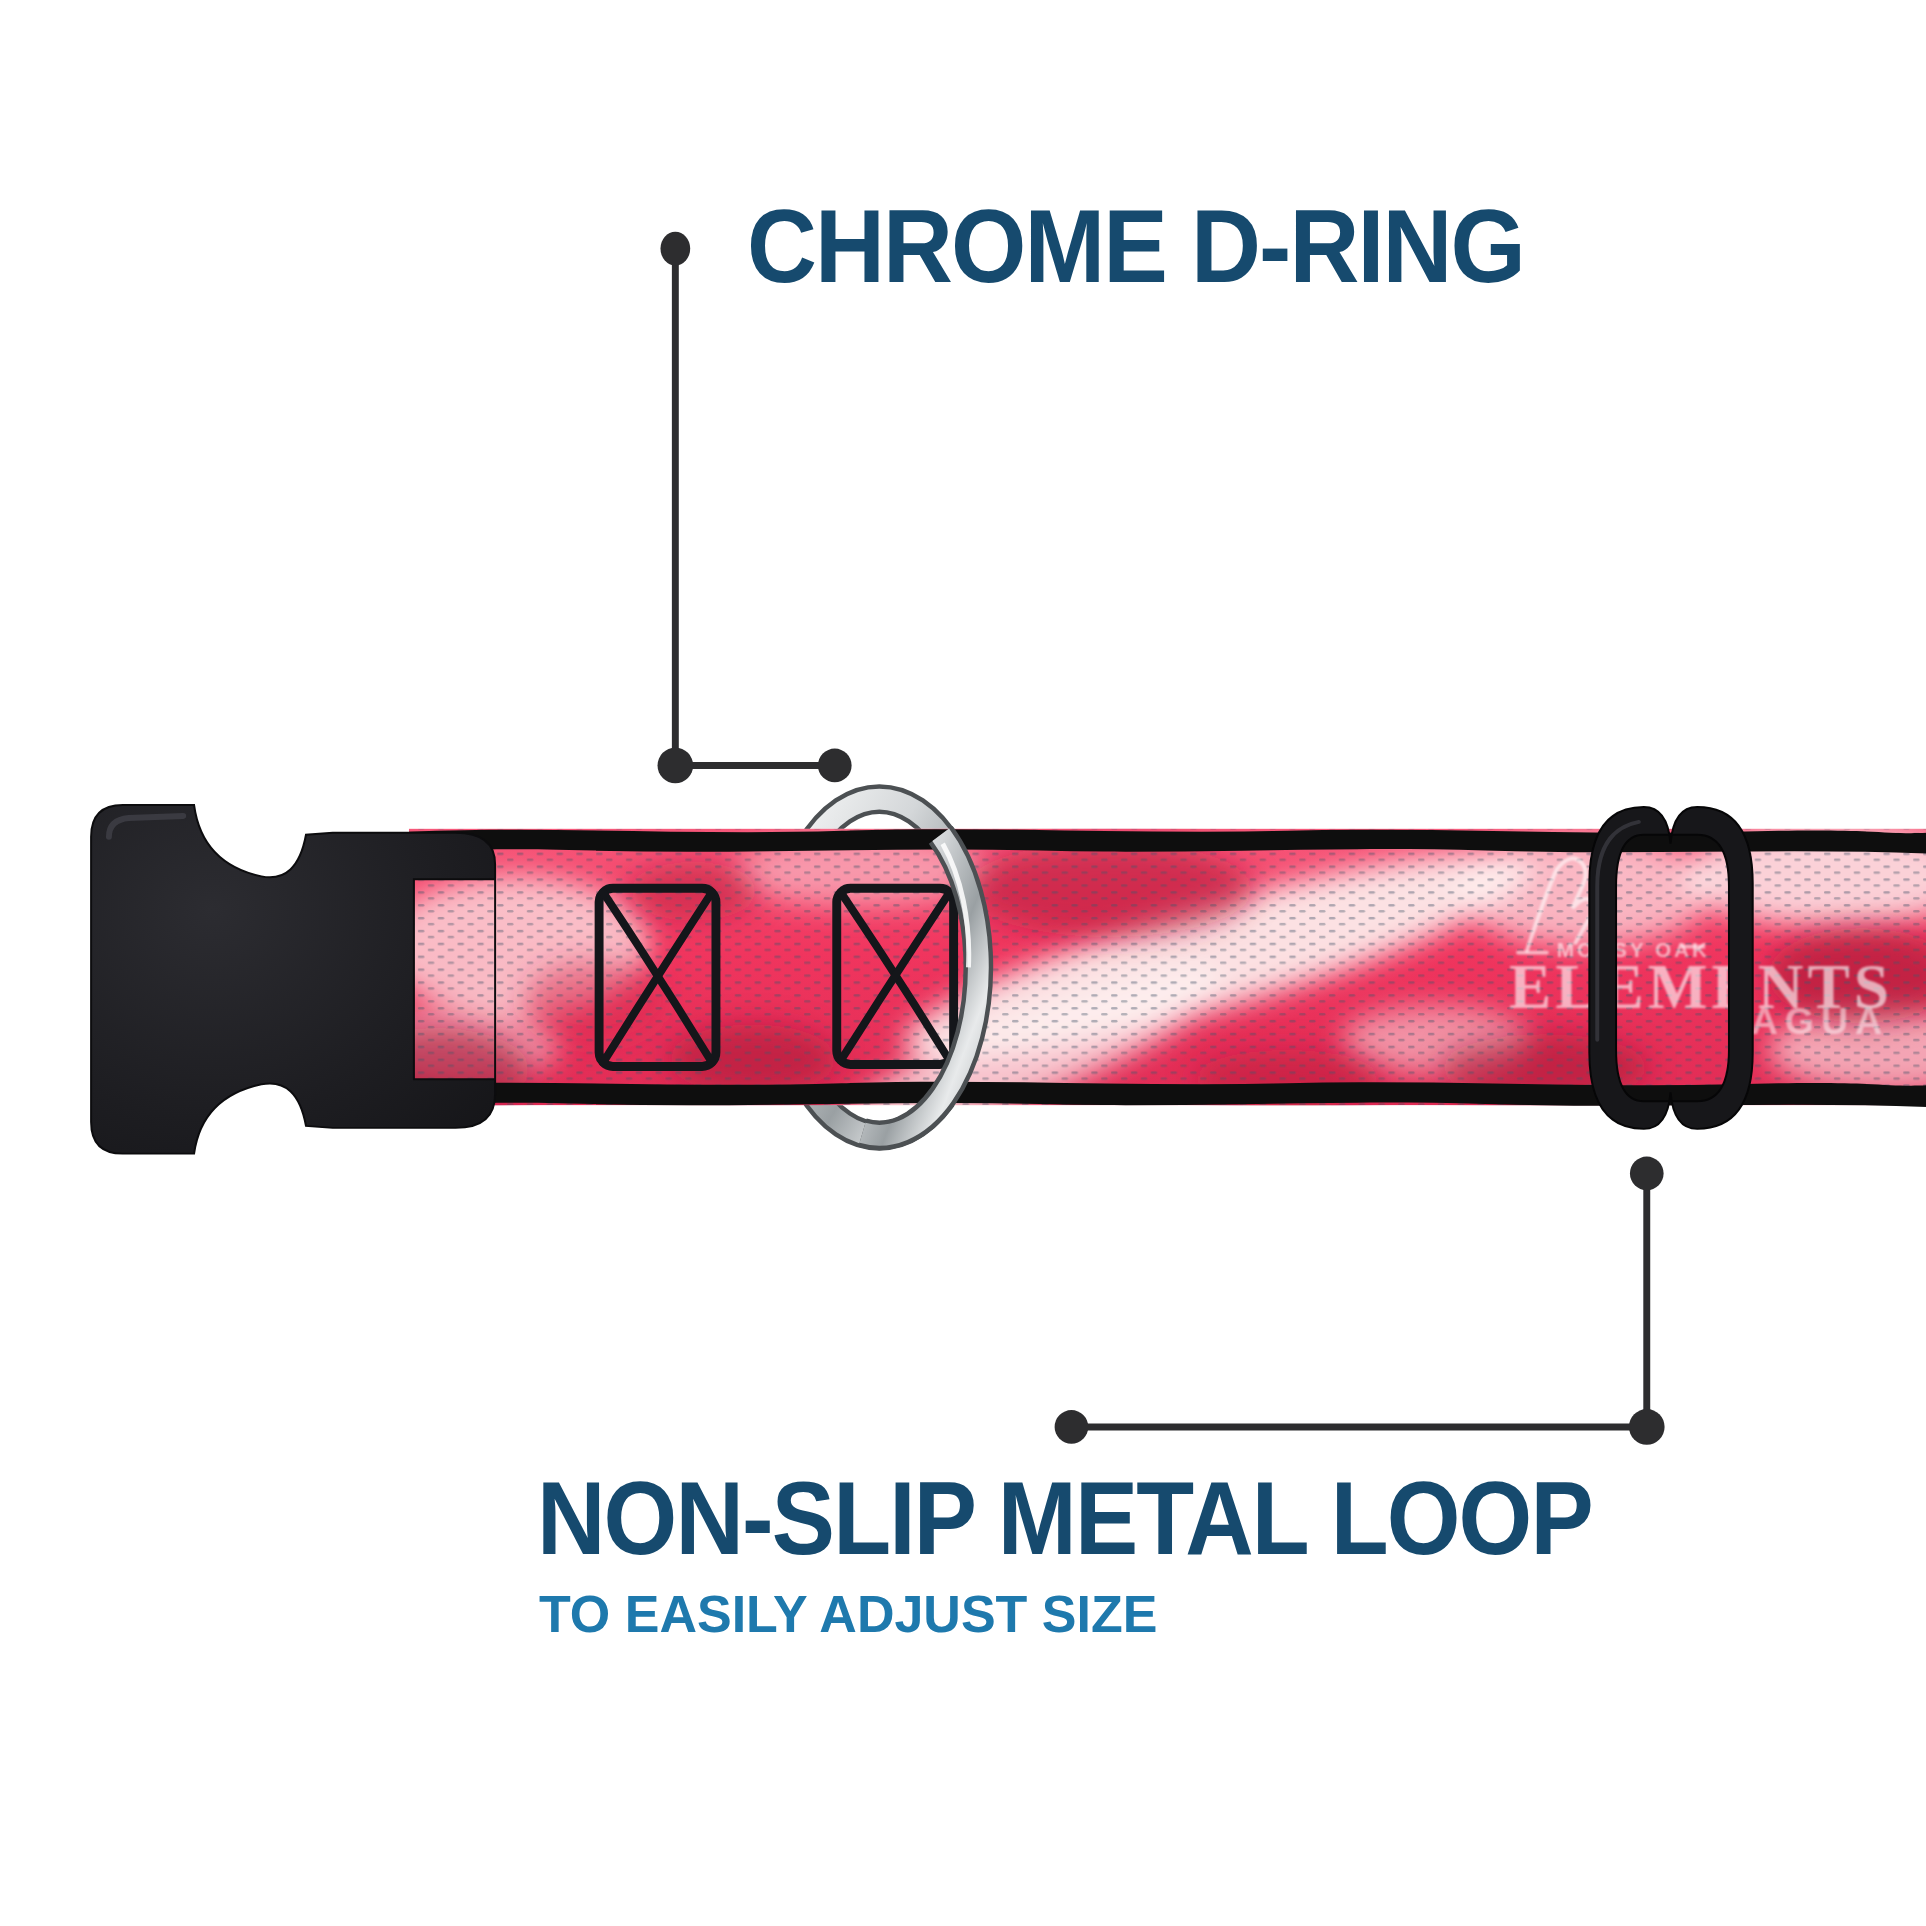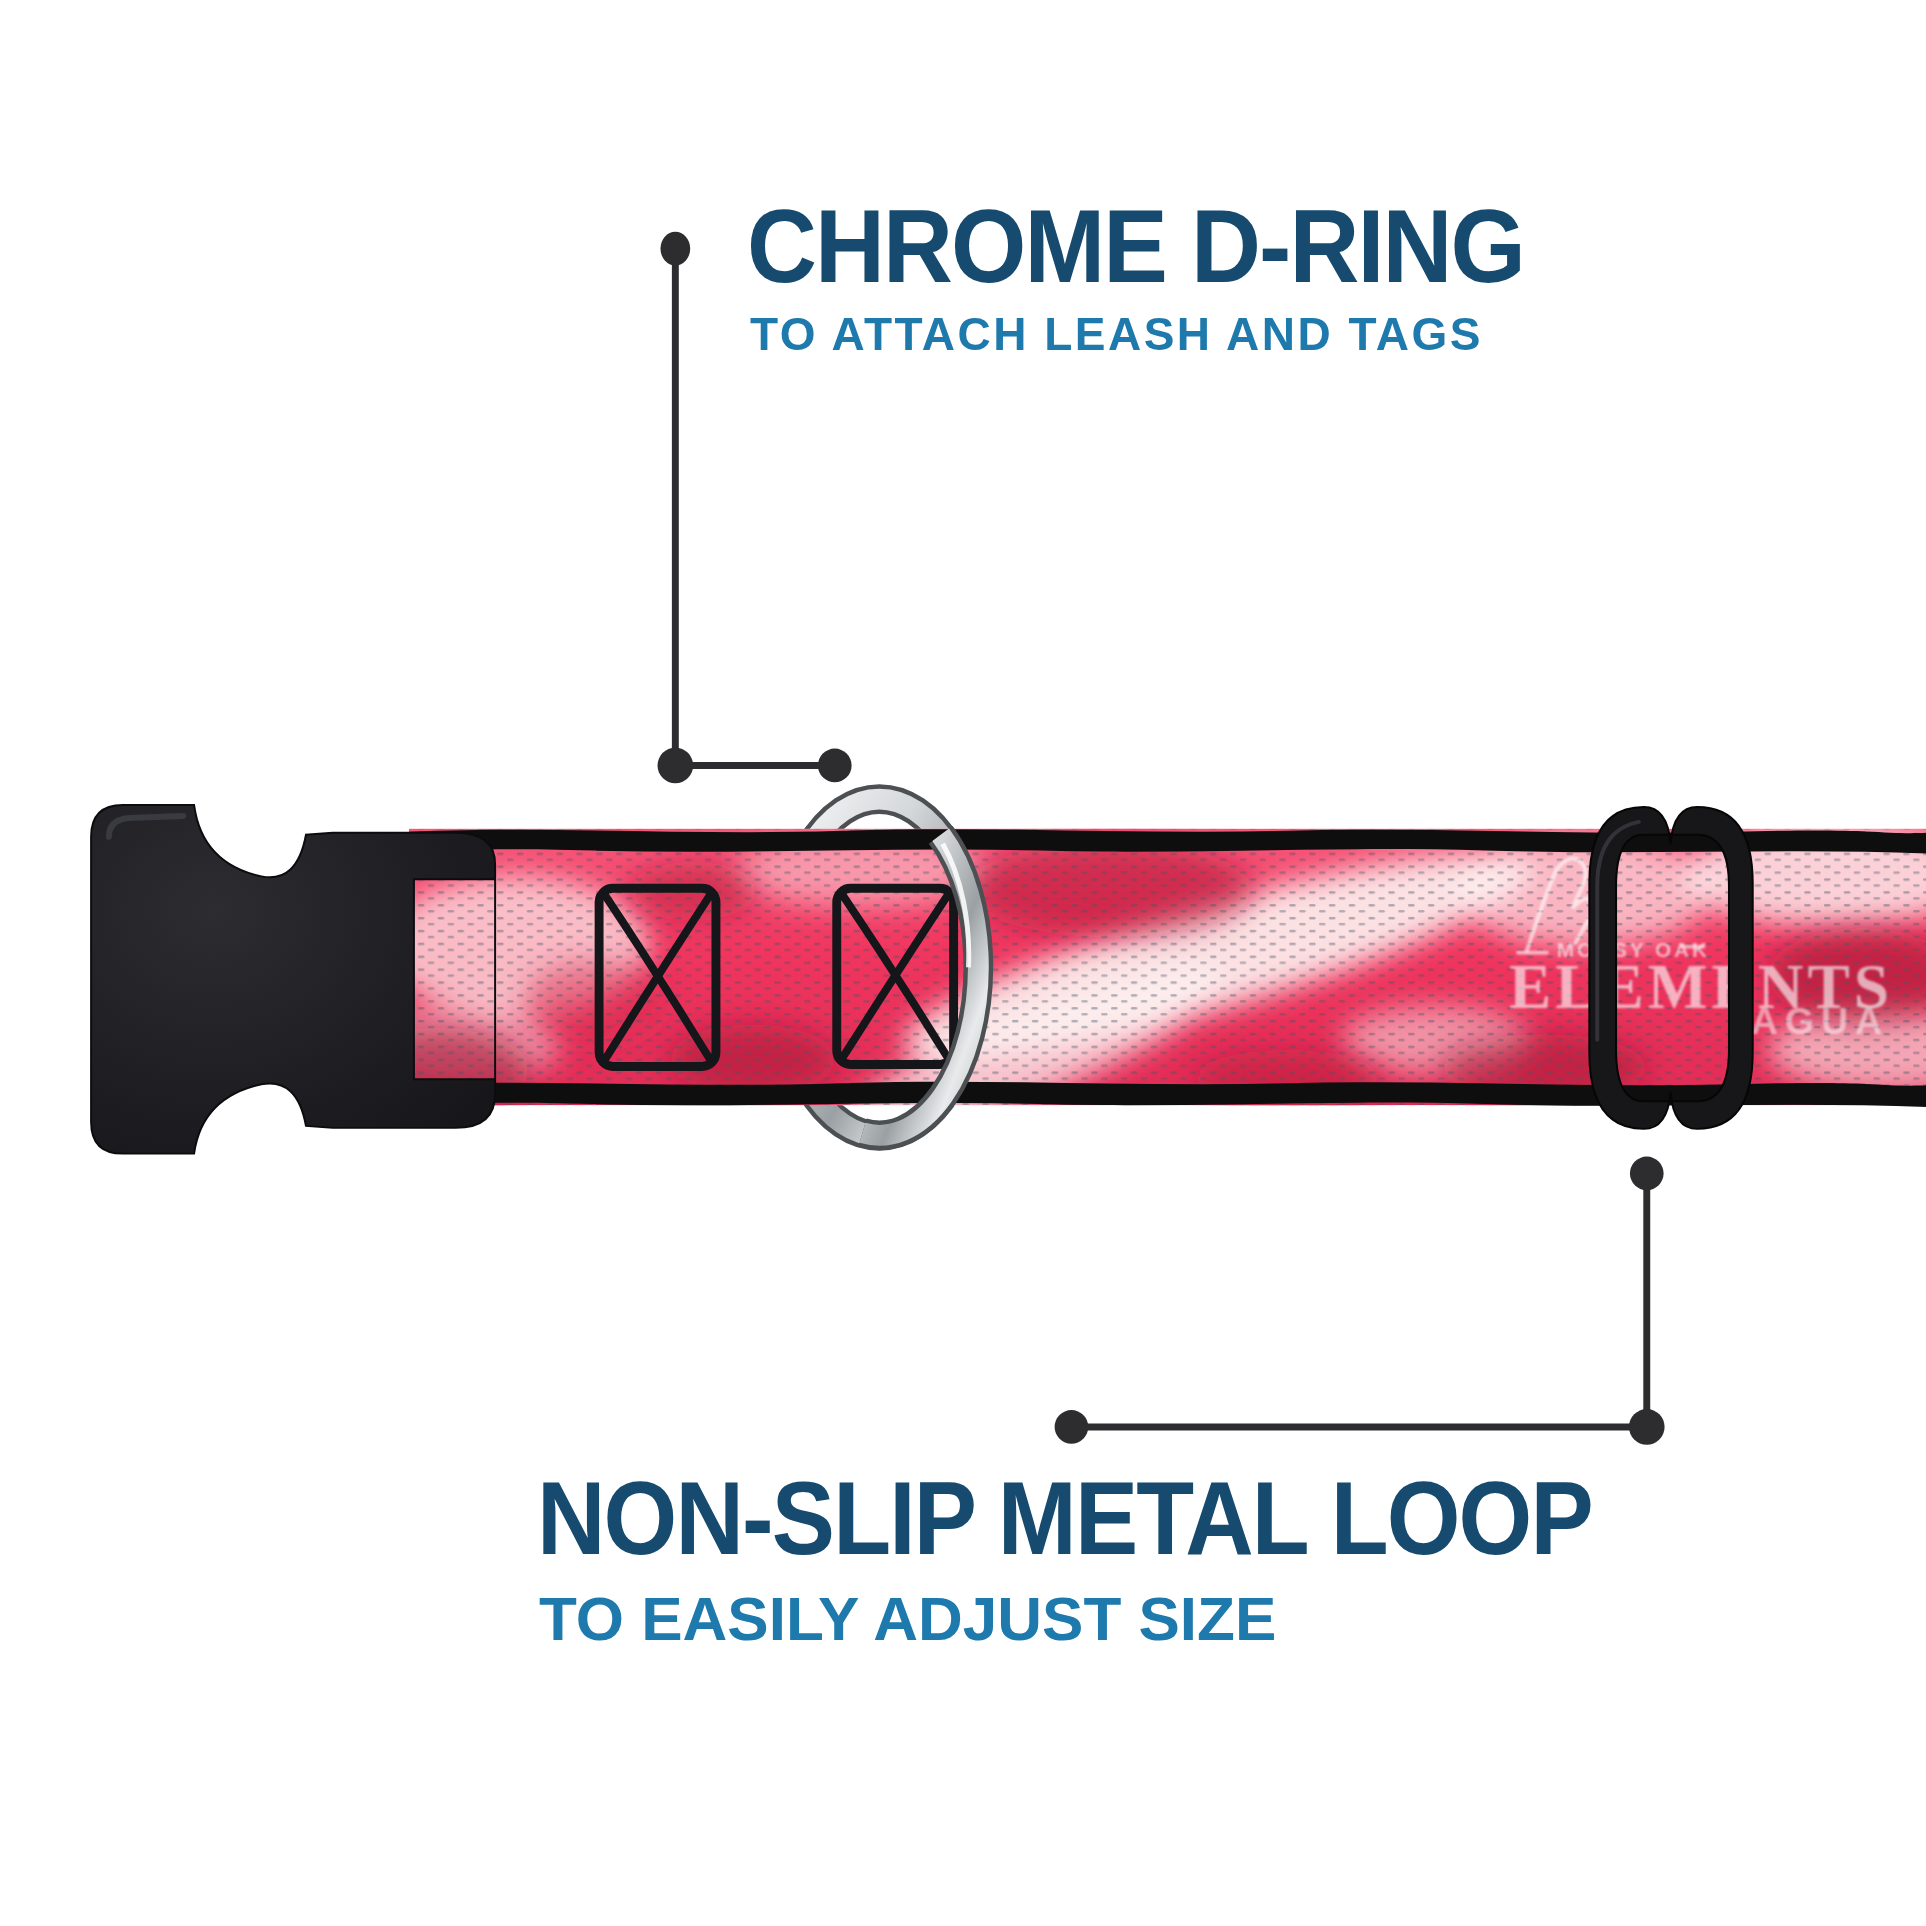--- a/index.html
+++ b/index.html
@@ -11,21 +11,21 @@
     font-family:"Liberation Sans", sans-serif;
   }
   .canvas svg{position:absolute;left:0;top:0;}
   .callout{position:absolute;line-height:1;font-weight:700;white-space:nowrap;}
   .callout .stretch{display:inline-block;transform-origin:left center;}
   .title-top{left:747px;top:195px;font-size:103px;letter-spacing:-2px;color:#164a6e;}
   .title-top .stretch{transform:scaleX(0.94);}
   .sub-top{left:750px;top:311px;font-size:46px;letter-spacing:2.5px;color:#1e79ad;}
   .title-bottom{left:537px;top:1467px;font-size:103px;letter-spacing:-2px;color:#164a6e;text-align:center;}
   .title-bottom .stretch{transform:scaleX(0.92);}
-  .sub-bottom{left:539px;top:1588px;font-size:62px;letter-spacing:0px;color:#1e79ad;}
+  .sub-bottom{left:539px;top:1588px;font-size:52px;letter-spacing:0px;color:#1e79ad;}
   .wm-brand{font-family:"Liberation Sans",sans-serif;font-weight:700;font-size:21px;letter-spacing:3px;}
   .wm-main{font-family:"Liberation Serif",serif;font-weight:700;font-size:64px;letter-spacing:4px;}
   .wm-sub{font-family:"Liberation Sans",sans-serif;font-weight:700;font-size:38px;letter-spacing:7px;}
 </style>
 </head>
 <body>
 
 <div class="canvas">
 
   <svg width="1927" height="1927" viewBox="0 0 1946 1946">
@@ -159,23 +159,20 @@
       <line x1="1082" y1="1441" x2="1663" y2="1441" stroke-width="7"></line>
       <circle cx="1663" cy="1185" r="17" stroke="none"></circle>
       <circle cx="1663" cy="1441" r="18" stroke="none"></circle>
       <circle cx="1082" cy="1441" r="17" stroke="none"></circle>
     </g>
   </svg>
 
   <div class="callout title-top">
     <span class="stretch">CHROME D-RING</span>
   </div>
-  <div class="callout sub-top">
-    <span class="stretch">TO ATTACH LEASH AND TAGS</span>
-  </div>
   <div class="callout title-bottom">
     <span class="stretch">NON-SLIP METAL LOOP</span>
   </div>
   <div class="callout sub-bottom">
     <span class="stretch">TO EASILY ADJUST SIZE</span>
   </div>
 
 </div>
 
 

